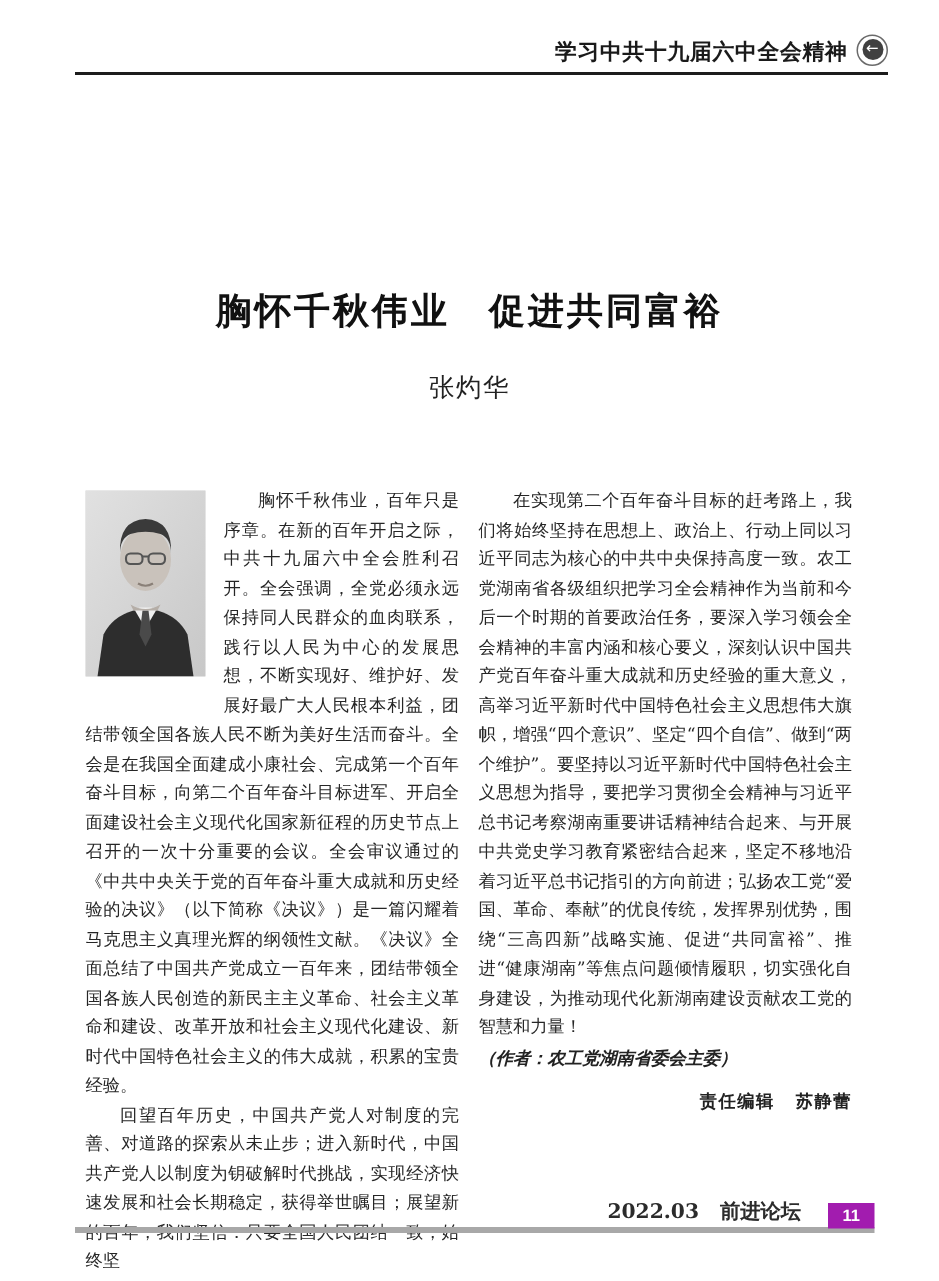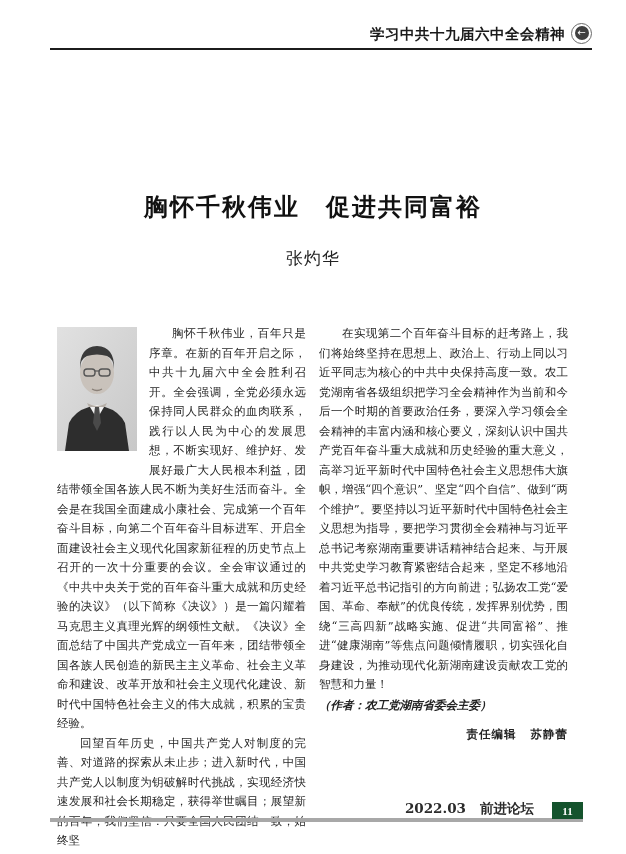--- a/index.html
+++ b/index.html
@@ -64,22 +64,22 @@
   .footer{
     position:absolute;left:50px;right:43px;top:796px;height:22px;
     border-bottom:4px solid #a8a8a8;
     display:flex;align-items:flex-end;justify-content:flex-end;
   }
   .footer-issue,.footer-journal{
     font-weight:bold;font-size:13.5px;color:#2b2b2b;line-height:20px;
   }
   .footer-journal{margin-left:14px;margin-right:18px;}
   .page-num-box{
-    width:31px;height:17px;background:#14532d;color:#ffffff;
-    font-family:Liberation Serif, serif;font-weight:bold;font-size:11px;
+    width:31px;height:17px;background:#a21caf;color:#ffffff;
+    font-family:Liberation Sans, sans-serif;font-weight:bold;font-size:11px;
     display:flex;align-items:center;justify-content:center;margin-bottom:-1px;margin-top:21px;
   }
 </style>
 </head>
 <body>
 
 <div class="page">
 
   <div class="header">
     <span class="header-topic">学习中共十九届六中全会精神</span>

